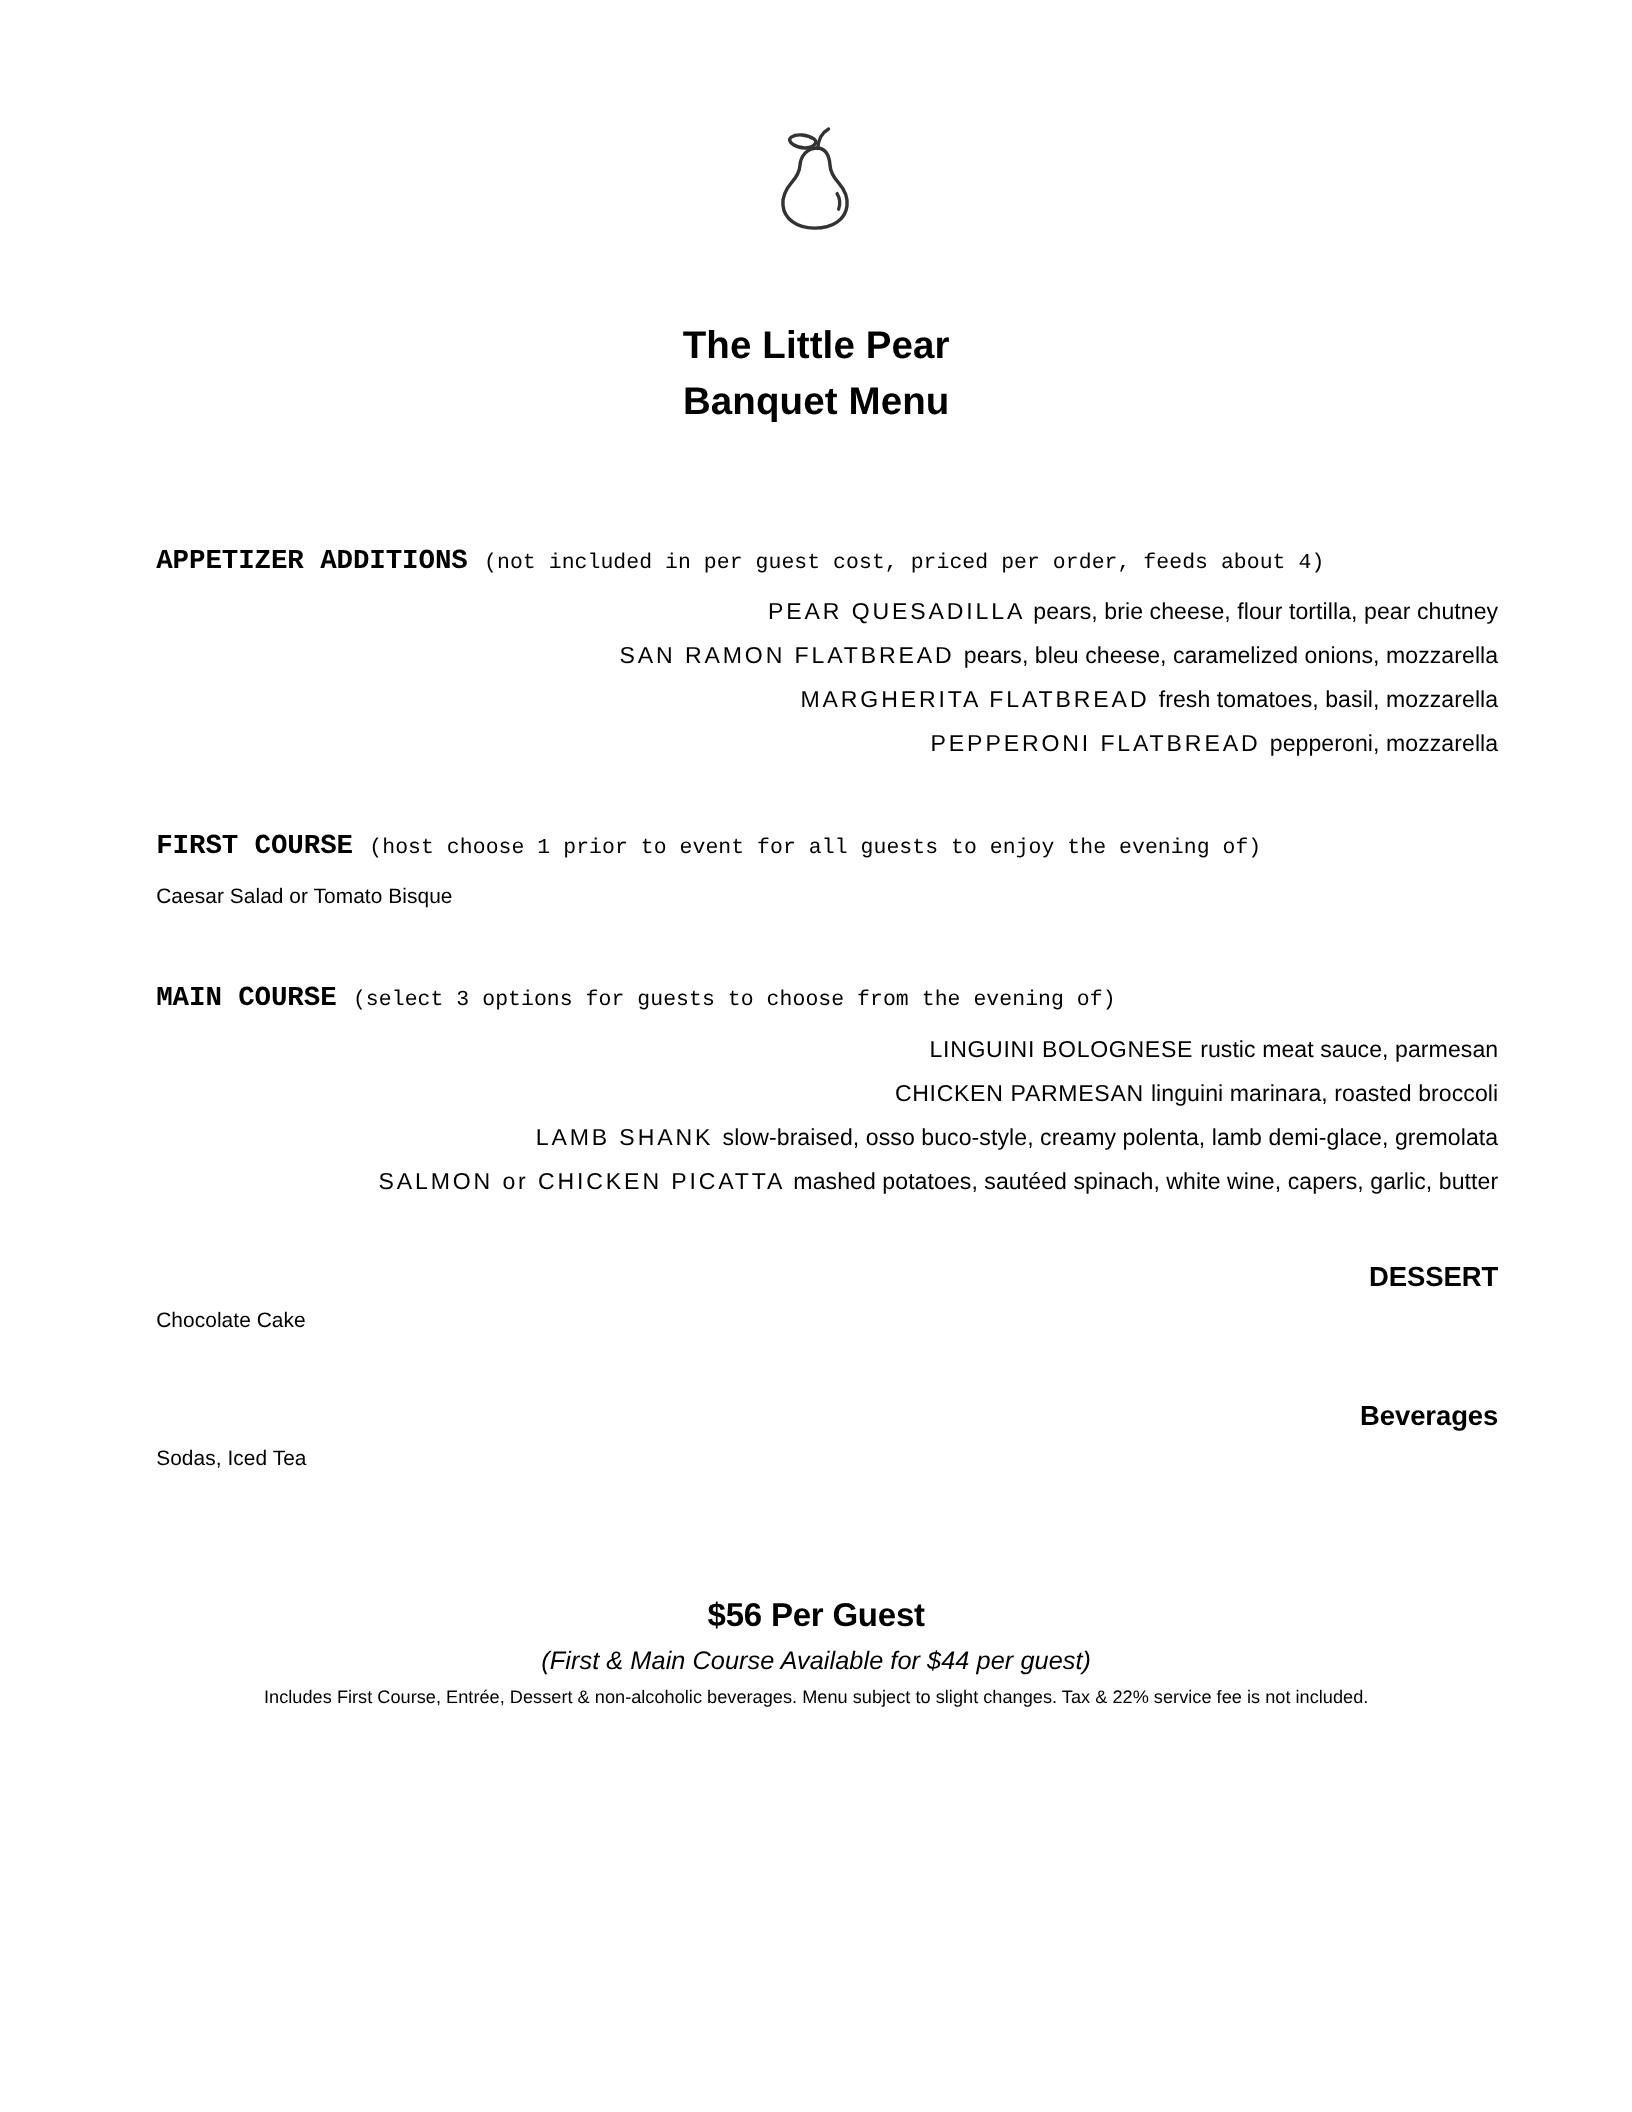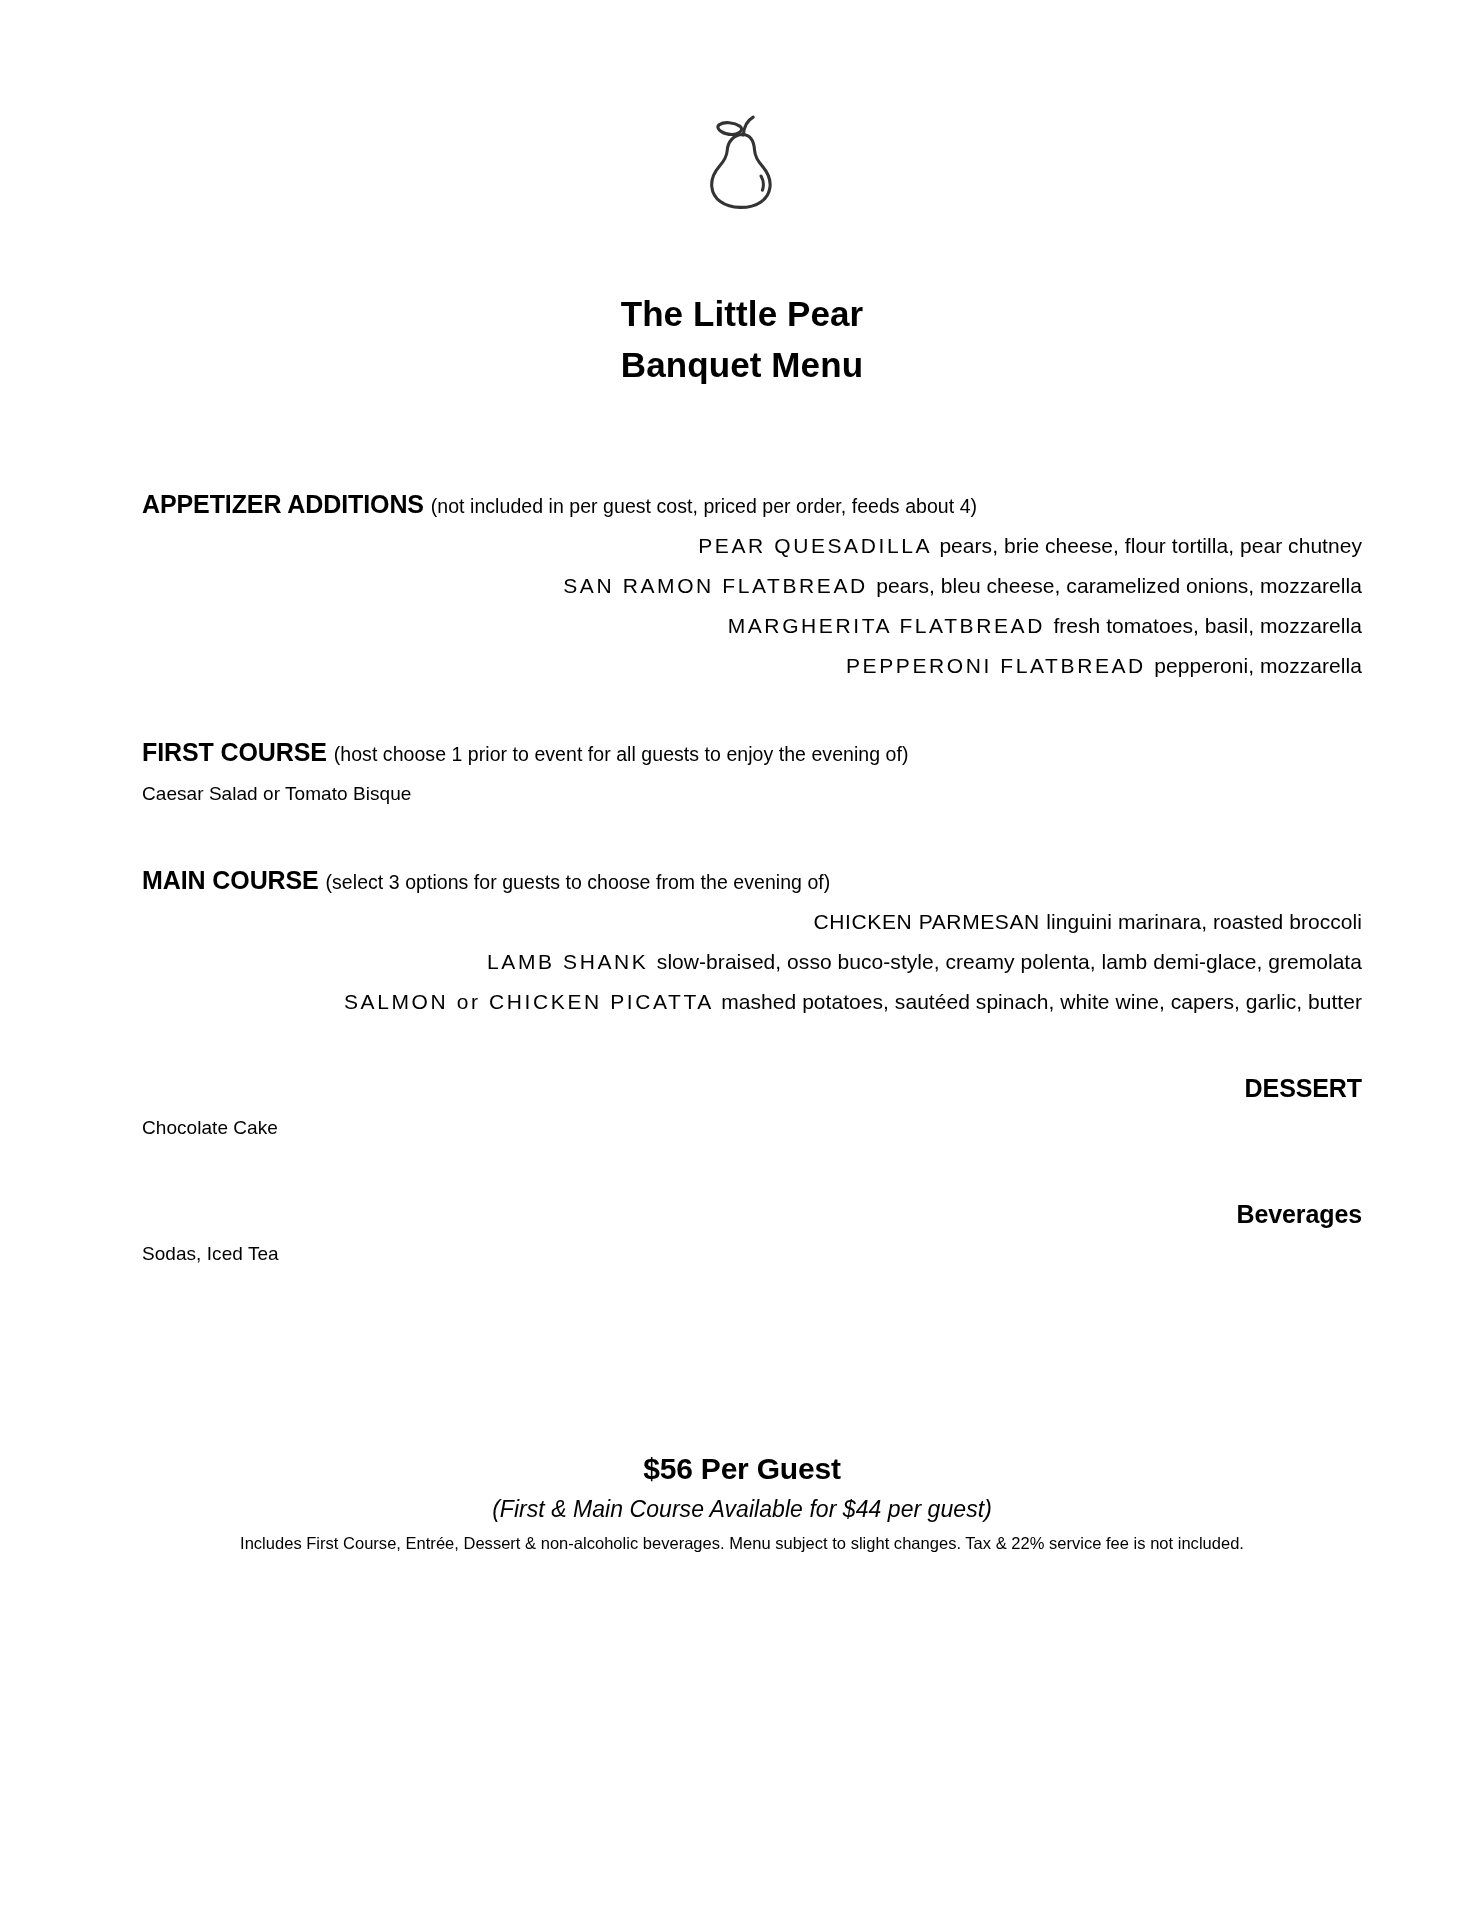--- a/index.html
+++ b/index.html
@@ -65,23 +65,24 @@
   .section {
     margin-bottom: 0;
   }
   .section + .section {
     margin-top: 46px;
   }
 
   .sec-head {
     font-size: 25px;
     font-weight: bold;
-    line-height: 40px;
+    line-height: 52px;
     white-space: nowrap;
     letter-spacing: -0.1px;
+    font-family: Liberation Mono, monospace;
   }
   .sec-note {
     font-size: 19.5px;
     font-weight: normal;
     letter-spacing: 0.05px;
   }
 
   .item {
     font-size: 21px;
     line-height: 40px;
@@ -198,20 +199,23 @@
         <span>FIRST COURSE </span><span class="sec-note">(host choose 1 prior to event for all guests to enjoy the evening of)</span>
       </div>
       <div class="plain">Caesar Salad or Tomato Bisque</div>
     </div>
 
     <div class="section">
       <div class="sec-head">
         <span>MAIN COURSE </span><span class="sec-note">(select 3 options for guests to choose from the evening of)</span>
       </div>
       <div class="item">
+        <span class="nm-tight">LINGUINI BOLOGNESE </span><span class="desc">rustic meat sauce, parmesan</span>
+      </div>
+      <div class="item">
         <span class="nm-tight">CHICKEN PARMESAN </span><span class="desc">linguini marinara, roasted broccoli</span>
       </div>
       <div class="item">
         <span class="nm">LAMB SHANK </span><span class="desc">slow-braised, osso buco-style, creamy polenta, lamb demi-glace, gremolata</span>
       </div>
       <div class="item">
         <span class="nm">SALMON or CHICKEN PICATTA </span><span class="desc">mashed potatoes, sautéed spinach, white wine, capers, garlic, butter</span>
       </div>
     </div>
 

